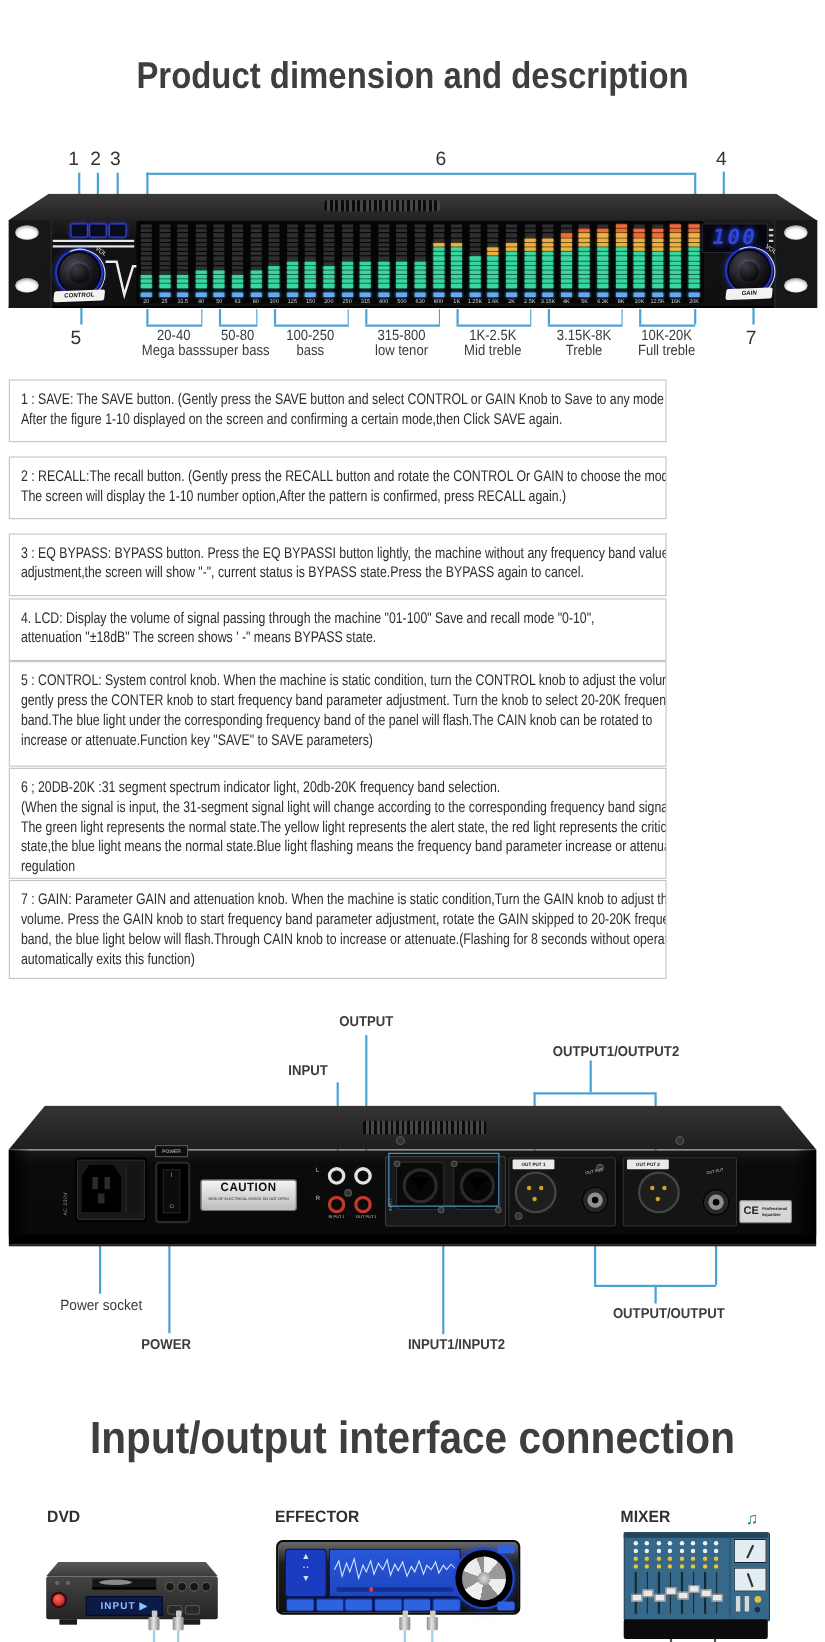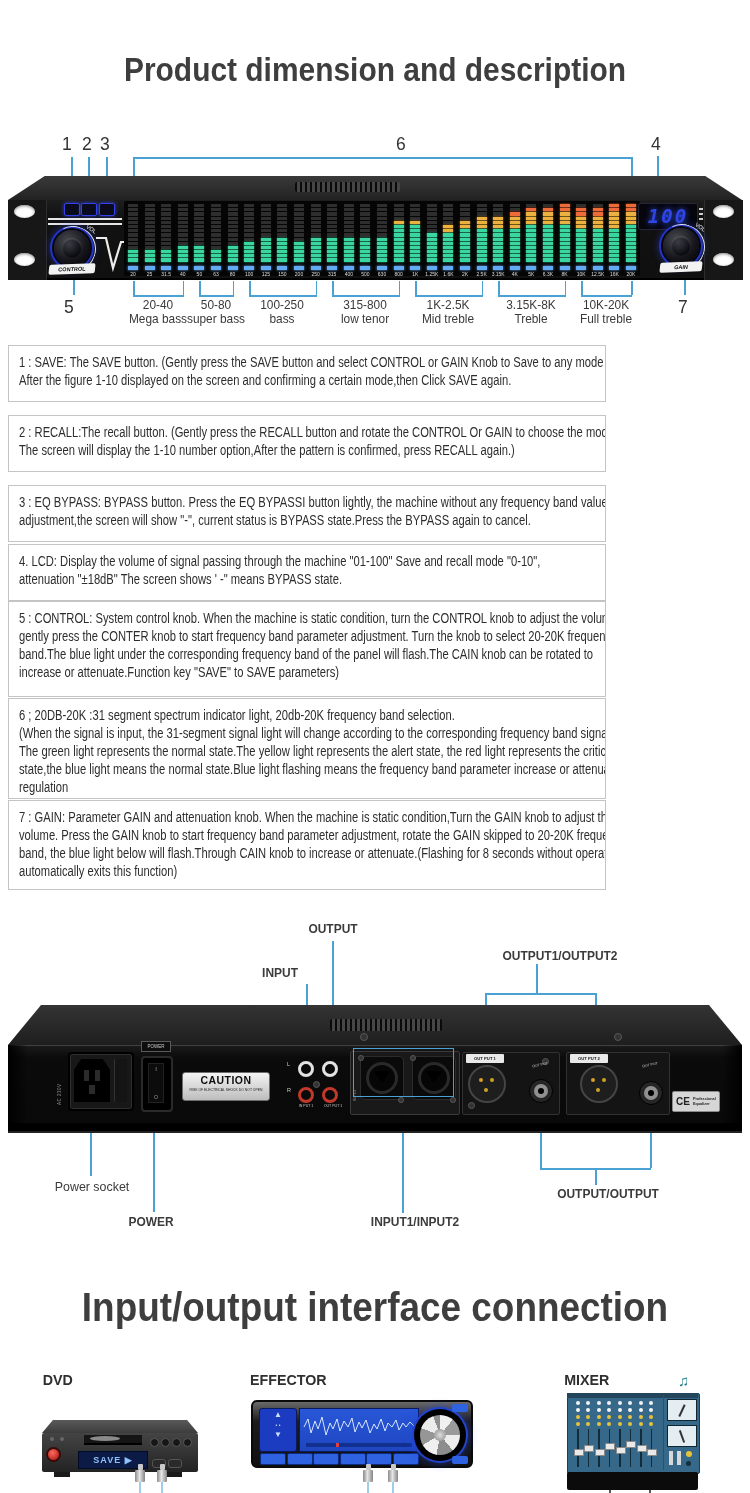--- a/index.html
+++ b/index.html
@@ -878,21 +878,21 @@
     <div class="abs" style="left:678px;top:4px;font-size:15px;color:#19788a;">♫</div>
 
     <div class="abs" id="dvd" style="left:38px;top:52px;width:167px;height:73px;">
       <div class="abs" style="left:4px;top:0;width:156px;height:13px;background:linear-gradient(180deg,#5a5a5a,#3c3c3c);clip-path:polygon(7% 0,93% 0,100% 100%,0 100%);"></div>
       <div class="abs" style="left:4px;top:13px;width:156px;height:39px;background:linear-gradient(180deg,#444,#232323);border-radius:2px;"></div>
       <div class="dot" style="left:8px;top:27px;width:11px;height:11px;background:radial-gradient(circle at 40% 35%,#ff6a5a,#a01010);border:2px solid #3a0a0a;"></div>
       <div class="dot" style="left:12px;top:17px;width:4px;height:4px;background:#666;"></div>
       <div class="dot" style="left:22px;top:17px;width:4px;height:4px;background:#666;"></div>
       <div class="abs" style="left:46px;top:15px;width:58px;height:8px;background:#151515;border-bottom:2px solid #000;"></div>
       <div class="abs" style="left:52px;top:16px;width:30px;height:5px;background:#8a8a8a;border-radius:50%;"></div>
-      <div class="abs" style="left:40px;top:31px;width:68px;height:16px;background:#0b1b45;border:1px solid #030c26;color:#8fc0ff;font-size:9px;font-weight:bold;text-align:center;line-height:16px;letter-spacing:1px;">SAVE ▶</div>
+      <div class="abs" style="left:40px;top:31px;width:68px;height:16px;background:#0b1b45;border:1px solid #030c26;color:#8fc0ff;font-size:9px;font-weight:bold;text-align:center;line-height:16px;letter-spacing:1px;">INPUT ▶</div>
       <div class="abs" id="dvd-btns">
           <div style="position:absolute;left:112px;top:18px;width:7px;height:7px;border-radius:50%;background:#161616;border:1px solid #5a5a5a;"></div>
           <div style="position:absolute;left:123px;top:18px;width:7px;height:7px;border-radius:50%;background:#161616;border:1px solid #5a5a5a;"></div>
           <div style="position:absolute;left:134px;top:18px;width:7px;height:7px;border-radius:50%;background:#161616;border:1px solid #5a5a5a;"></div>
           <div style="position:absolute;left:145px;top:18px;width:7px;height:7px;border-radius:50%;background:#161616;border:1px solid #5a5a5a;"></div>
         </div>
       <div class="abs" style="left:114px;top:39px;width:12px;height:7px;background:#2a2a2a;border:1px solid #555;border-radius:3px;"></div>
       <div class="abs" style="left:130px;top:39px;width:12px;height:7px;background:#2a2a2a;border:1px solid #555;border-radius:3px;"></div>
       <div class="abs" style="left:16px;top:52px;width:16px;height:5px;background:#1a1a1a;"></div>
       <div class="abs" style="left:128px;top:52px;width:16px;height:5px;background:#1a1a1a;"></div>

